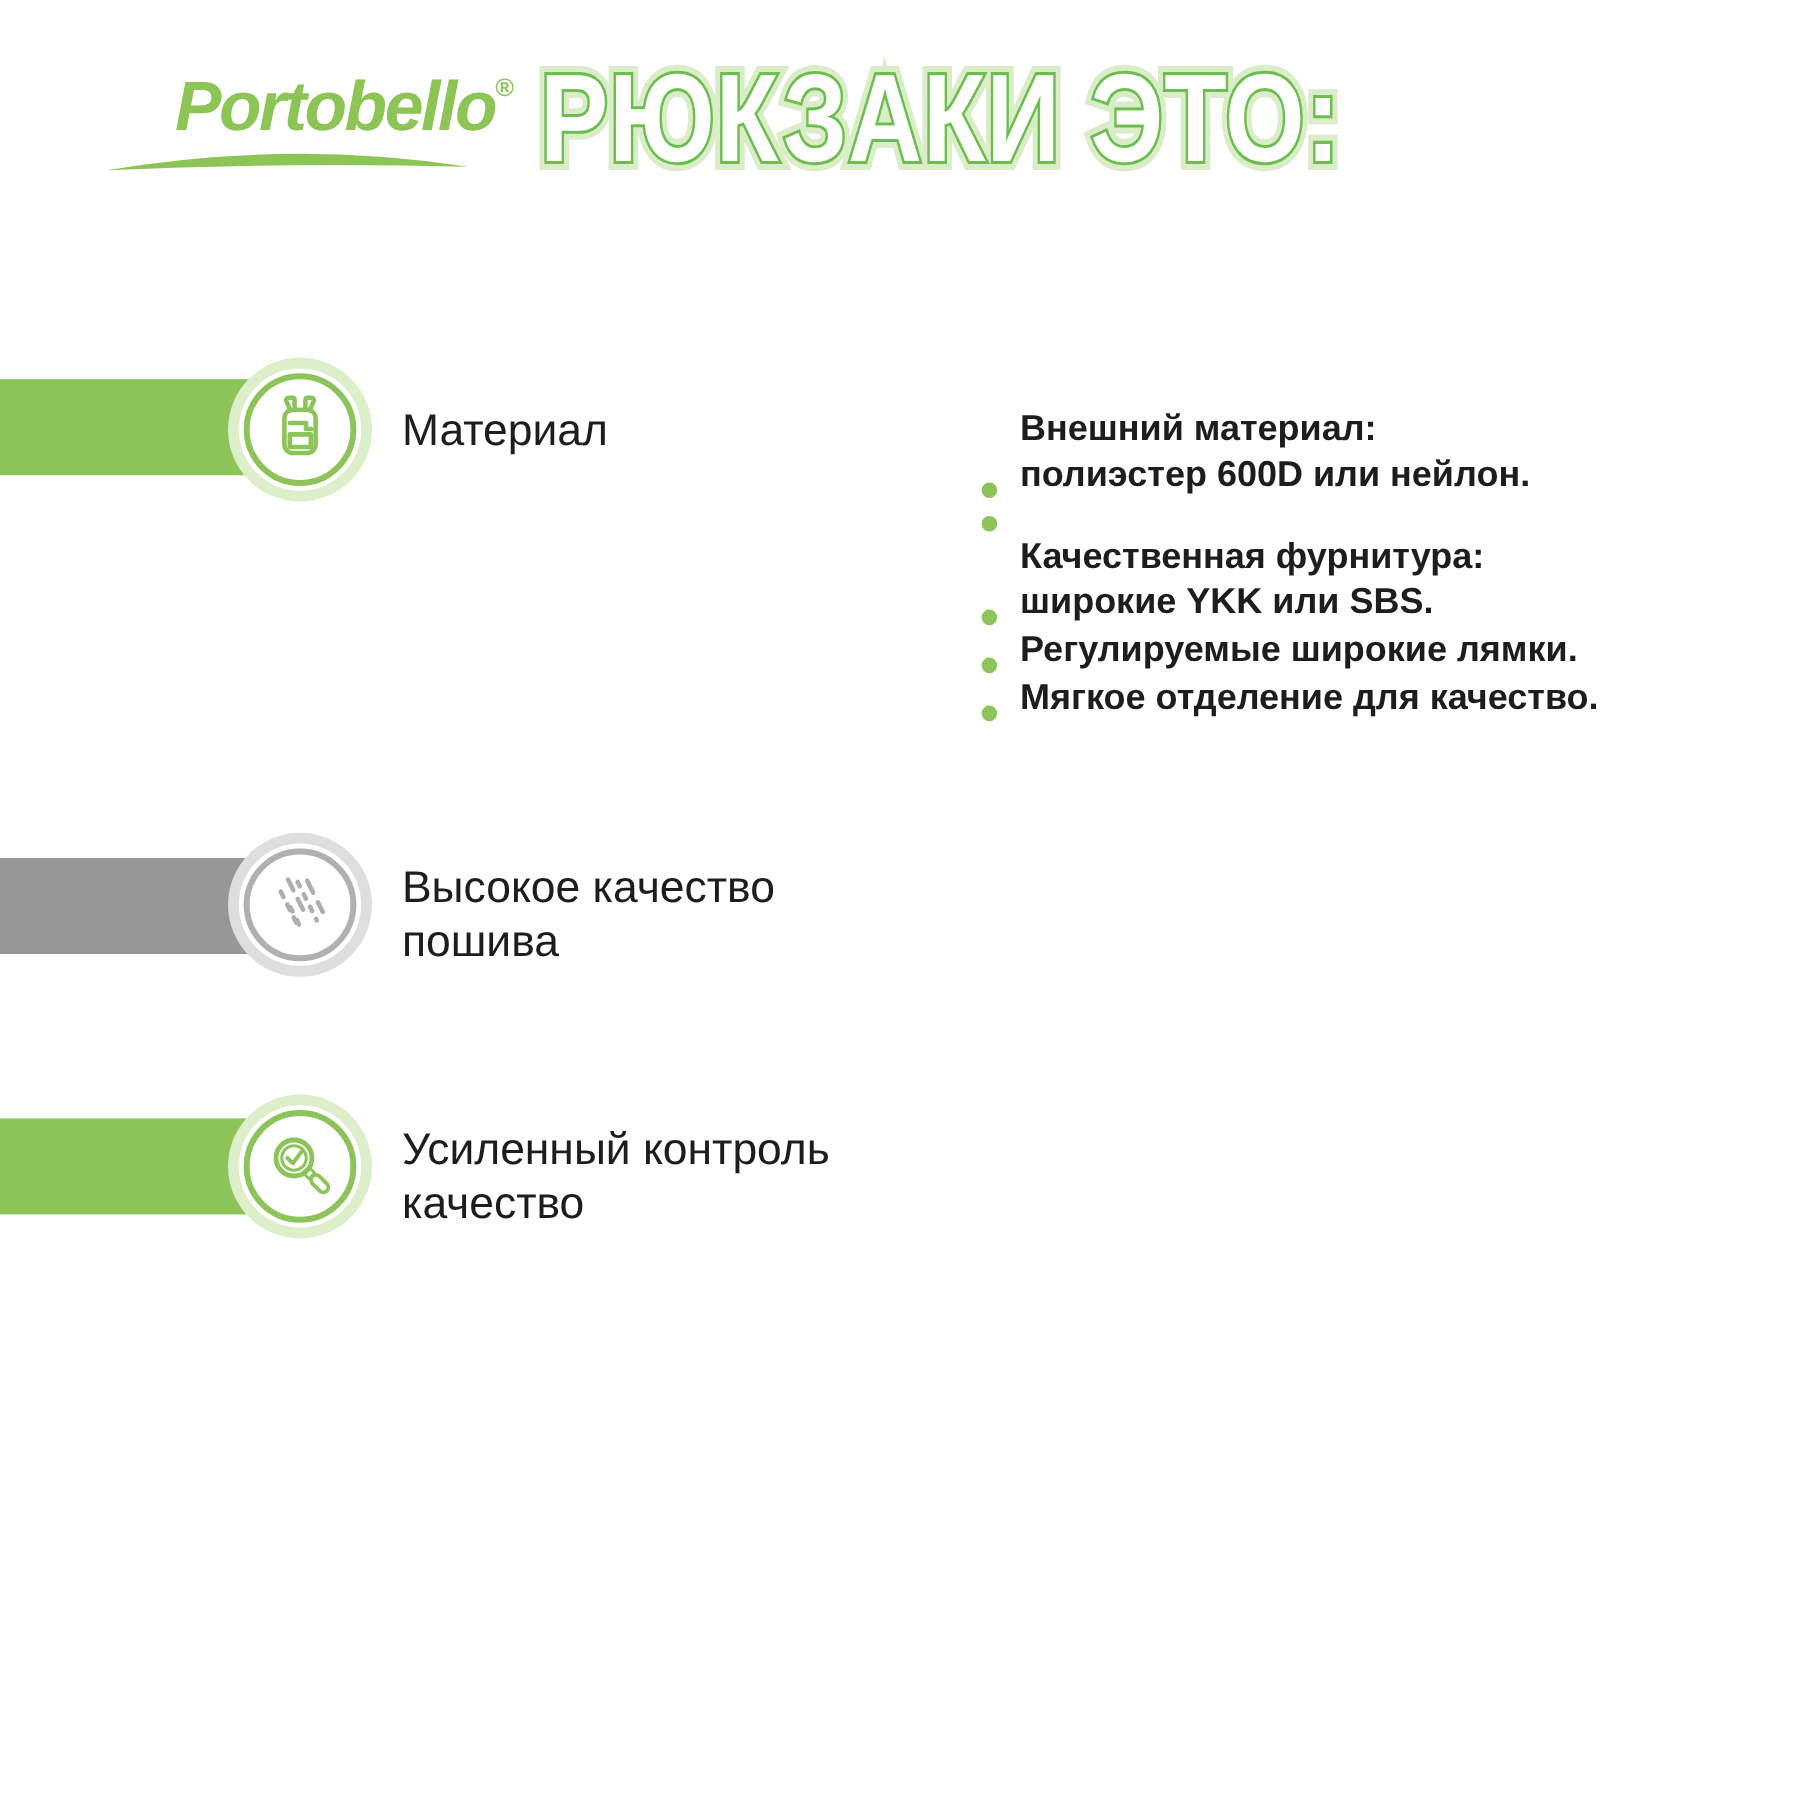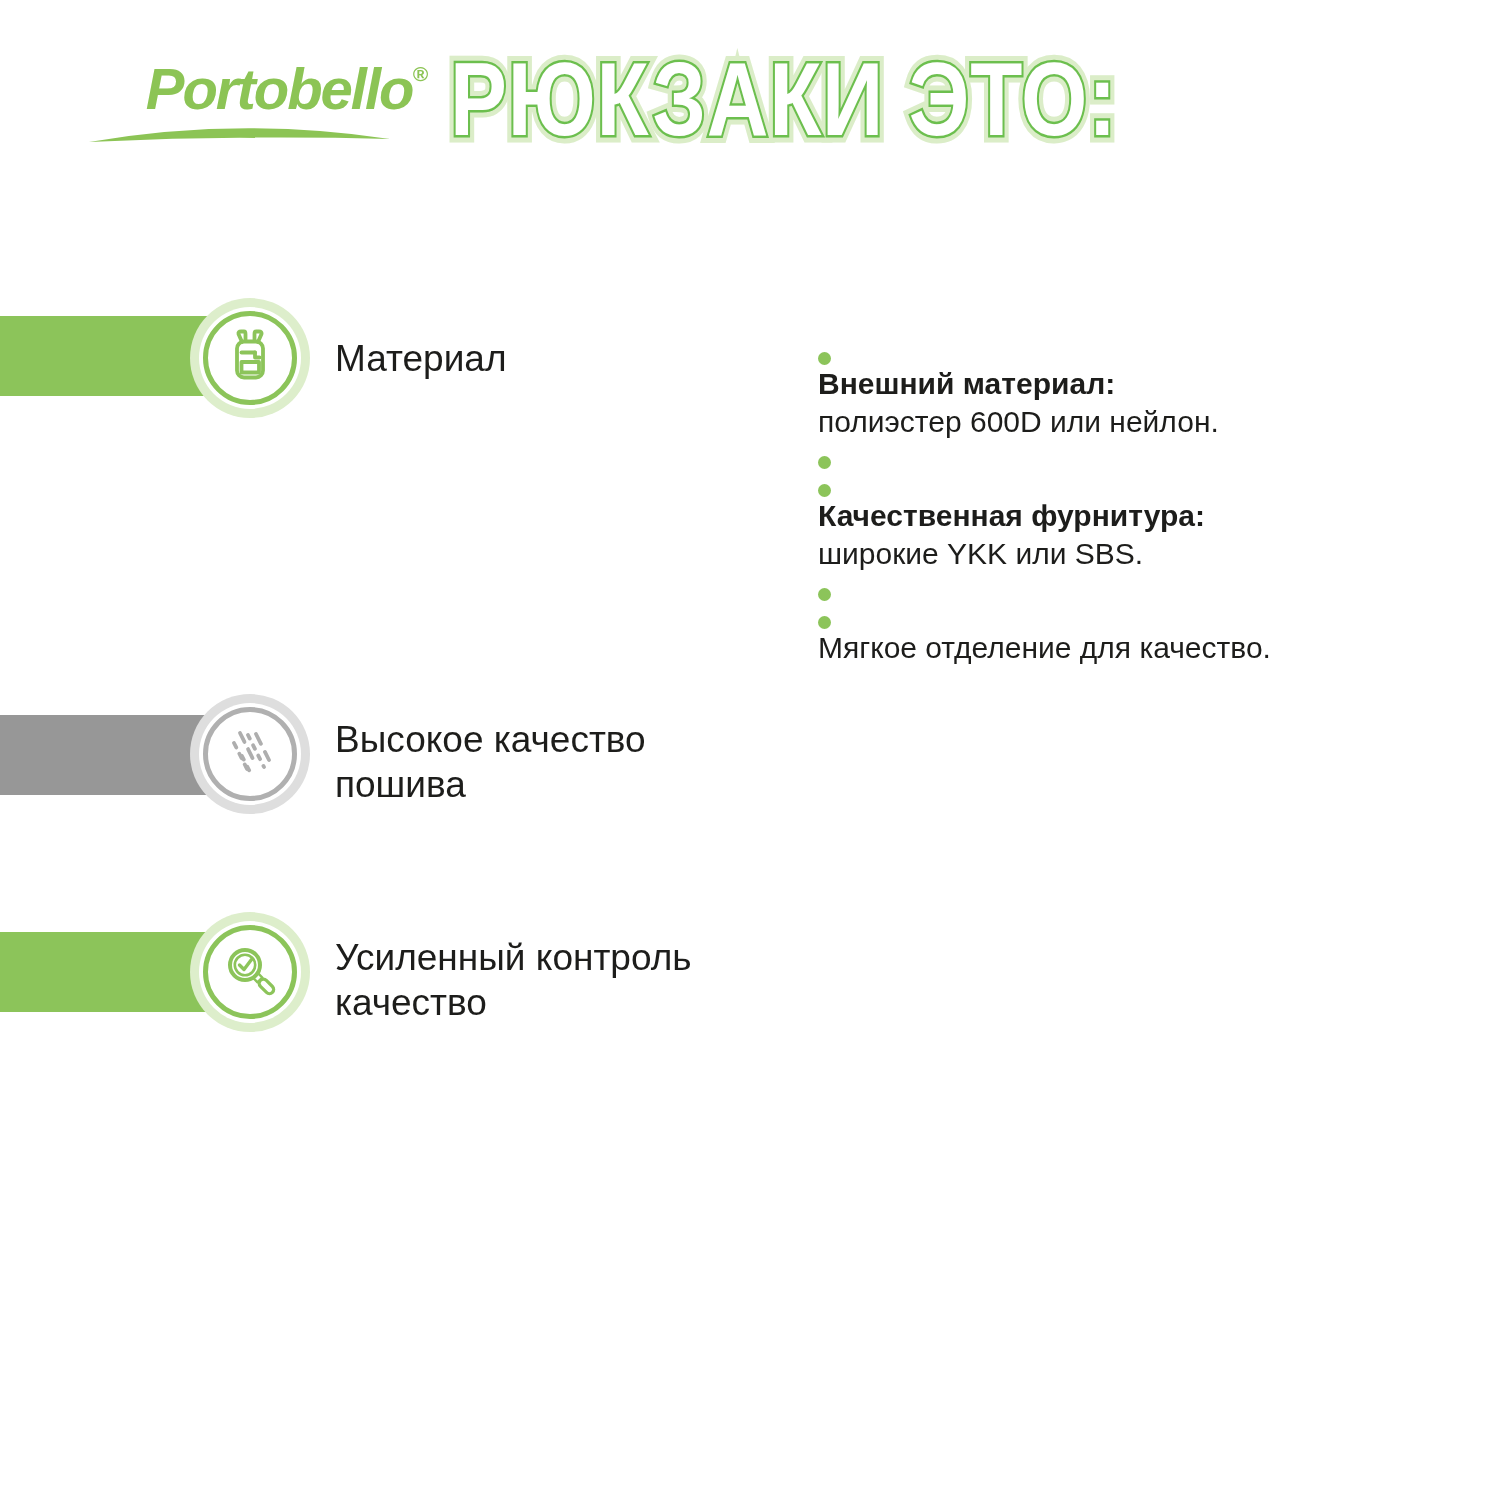--- a/index.html
+++ b/index.html
@@ -37,25 +37,25 @@
         display:flex;align-items:center;justify-content:center;}
   .ring.green{border:5px solid #8cc45a;}
   .ring.gray{border:5px solid #b0b0b0;}
 
   .heading{position:absolute;left:335px;width:440px;font-size:37px;font-weight:normal;
            line-height:45px;color:#1d1d1b;}
 
   
   .feature-list{position:absolute;left:818px;top:339px;width:620px;margin:0;padding:0;
                 list-style:none;font-size:30px;line-height:38px;}
-  .feature-list li{display:flex;align-items:flex-start;margin:0 0 2px 0;flex-direction:column;}
+  .feature-list li{display:flex;align-items:flex-end;margin:0 0 2px 0;}
   .dot{flex:none;width:13px;height:13px;border-radius:50%;background:#8cc45a;
        margin:13px 19px 0 0;}
   .li-text b{display:block;font-weight:bold;}
-  .li-text span{display:block;font-weight:normal;}
+  .li-text span{display:block;font-weight:bold;}
   .note{position:absolute;left:822px;top:726px;width:640px;font-size:30px;
         line-height:38px;font-weight:normal;color:#1d1d1b;}
 </style>
 </head>
 <body>
 
 <div class="page">
 
   <div class="logo">
     <div class="logo-text"><span>Portobello</span><span class="logo-reg">®</span></div>
@@ -100,20 +100,24 @@
     </li>
     <li>
       <span class="dot"></span>
       <div class="li-text">
         <b>Качественная фурнитура:</b>
         <span>широкие YKK или SBS.</span>
       </div>
     </li>
     <li>
       <span class="dot"></span>
+      <div class="li-text">
+        <b></b>
+        <span>Регулируемые широкие лямки.</span>
+      </div>
     </li>
     <li>
       <span class="dot"></span>
       <div class="li-text">
         <b></b>
         <span>Мягкое отделение для качество.</span>
       </div>
     </li>
   </ul>
 

